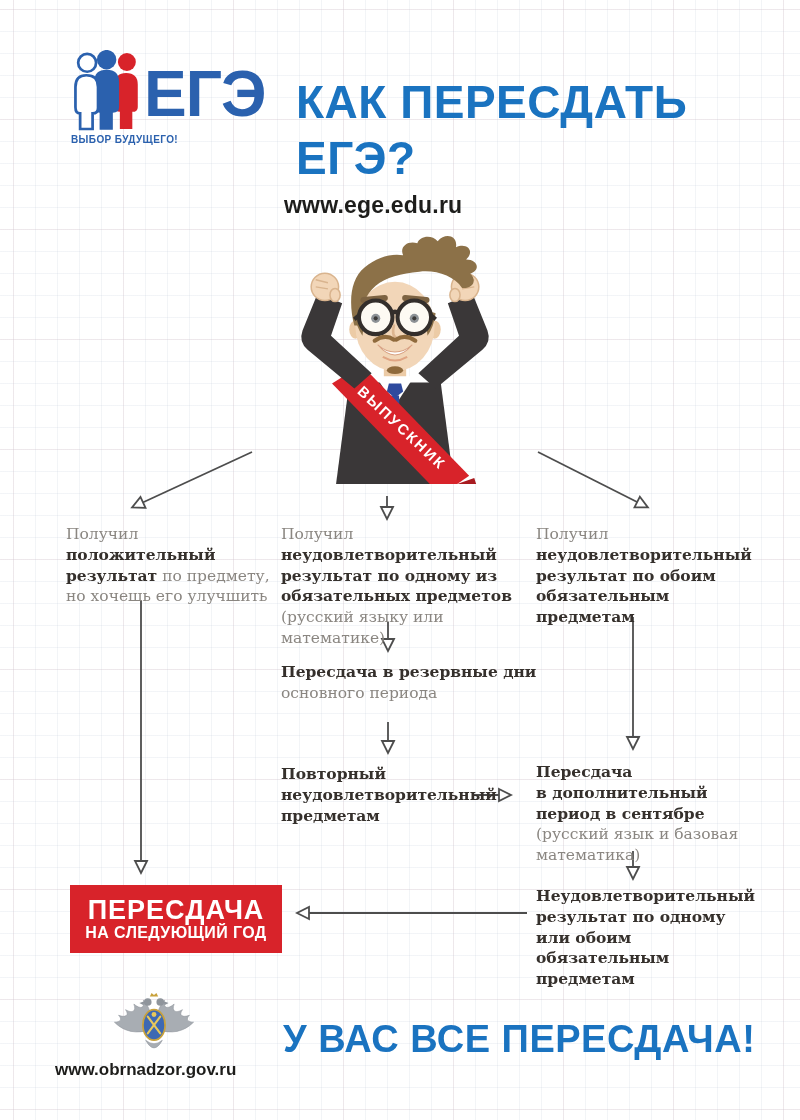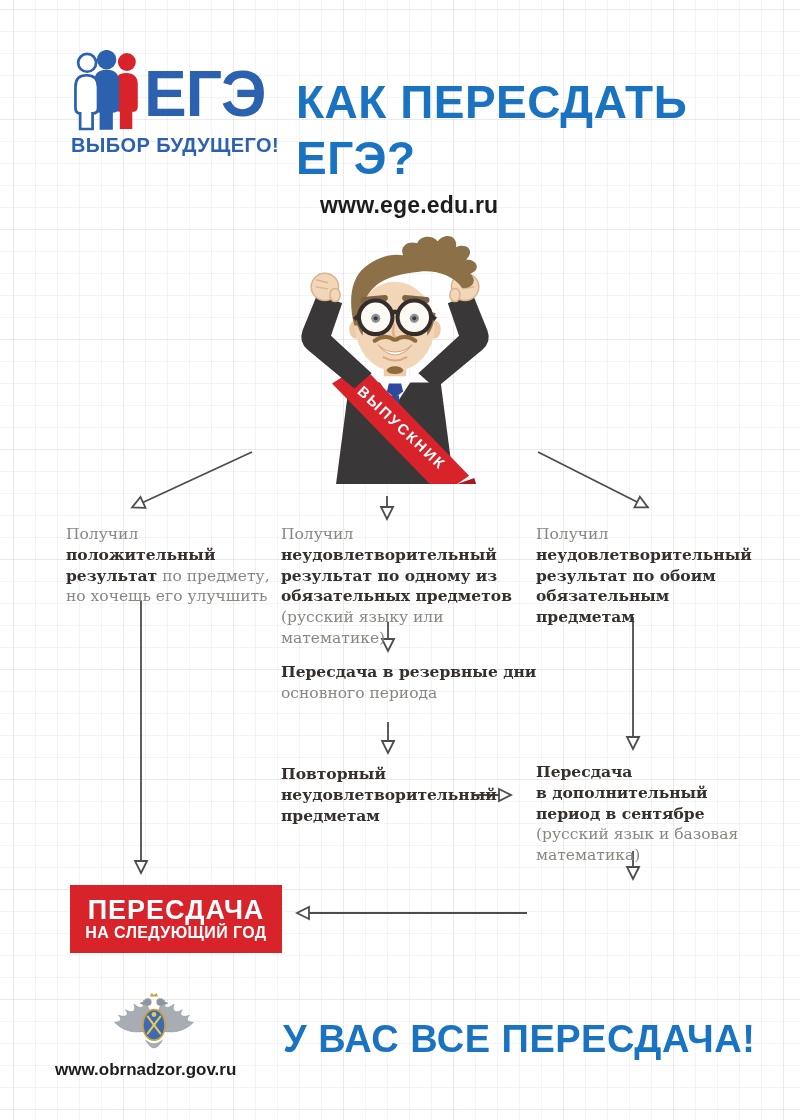--- a/index.html
+++ b/index.html
@@ -11,24 +11,24 @@
       linear-gradient(to bottom, rgba(198,208,220,0.22) 1px, transparent 1px),
       linear-gradient(to right, rgba(232,200,205,0.30) 1px, transparent 1px),
       linear-gradient(to bottom, rgba(232,200,205,0.30) 1px, transparent 1px);
     background-size:22px 22px,22px 22px,110px 110px,110px 110px;
     background-position:13px 9px,13px 9px,13px 9px,13px 9px;
     font-family:"Liberation Sans",sans-serif;
   }
   .abs{position:absolute;}
   
   .logo-brand{left:144px;top:62px;font-size:64px;font-weight:bold;letter-spacing:-1px;color:#2b61ae;line-height:1;}
-  .logo-tagline{left:71px;top:134px;font-size:20px;font-weight:bold;letter-spacing:0.4px;color:#2b61ae;}
+  .logo-tagline{left:71px;top:134px;font-size:10px;font-weight:bold;letter-spacing:0.4px;color:#2b61ae;}
   .title{left:284px;top:62px;width:480px;font-size:46px;line-height:56px;font-weight:bold;letter-spacing:0.5px;color:#1a73c0;}
   .title span{display:block;}
-  .site-top{left:284px;top:192px;font-size:23px;font-weight:bold;color:#1d1d1b;letter-spacing:0.2px;margin-left:36px;}
+  .site-top{left:284px;top:192px;font-size:23px;font-weight:bold;color:#1d1d1b;letter-spacing:0.2px;}
   
   .note{position:absolute;font-family:"DejaVu Serif",serif;font-size:15.5px;line-height:1.34;color:#8a8681;margin:0;}
   .note .b{font-weight:bold;color:#35302c;}
   .note .blk{display:block;}
   
   .result-box{left:70px;top:885px;width:212px;height:68px;background:#d8232a;color:#ffffff;
     display:flex;flex-direction:column;align-items:center;justify-content:center;text-align:center;}
   .result-box .l1{font-size:27px;font-weight:bold;letter-spacing:1px;line-height:1.05;}
   .result-box .l2{font-size:16px;font-weight:bold;letter-spacing:0.4px;}
   
@@ -162,20 +162,23 @@
   </p>
 
   <p class="note" style="left:281px;top:764px;width:218px;">
     <span class="b">Повторный неудовлетворительный предметам</span>
   </p>
 
   <p class="note" style="left:536px;top:762px;width:214px;">
     <span class="b blk">Пересдача</span><span class="b">в дополнительный период в сентябре </span><span>(русский язык и базовая математика)</span>
   </p>
 
+  <p class="note" style="left:536px;top:886px;width:222px;">
+    <span class="b">Неудовлетворительный результат по одному или обоим обязательным предметам</span>
+  </p>
 
   <div class="abs result-box">
     <div class="l1">ПЕРЕСДАЧА</div>
     <div class="l2">НА СЛЕДУЮЩИЙ ГОД</div>
   </div>
 
   <span class="abs" style="left:108px;top:993px;width:92px;height:66px;">
     <svg width="92" height="66" viewBox="0 0 130 95">
       <g fill="#a8adb3" stroke="#8f959c" stroke-width="0.8">
         <path d="M62,52 C40,60 22,56 8,42 C16,42 20,38 14,32 C24,36 30,32 24,24 C34,30 40,26 36,16 C46,24 52,22 50,10 C58,20 62,30 62,52 Z"></path>

